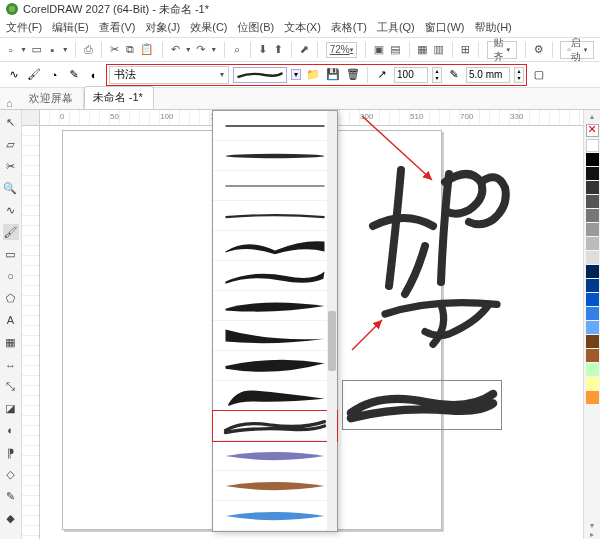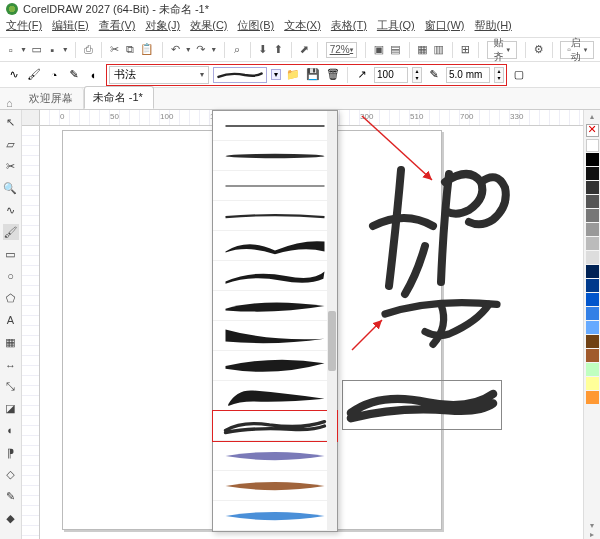--- a/index.html
+++ b/index.html
@@ -1,19 +1,19 @@
 <!DOCTYPE html>
 <html><head>
 <meta charset="utf-8">
 <style>
   * { box-sizing: border-box; margin: 0; padding: 0; }
   body { font-family: "Microsoft YaHei", Arial, sans-serif; font-size: 11px; background: #f0f0f0; width: 600px; height: 539px; overflow: hidden; position: relative; }
   .titlebar { background: #fff; height: 18px; display: flex; align-items: center; padding: 0 6px; color: #333; }
   .titlebar .logo { width: 12px; height: 12px; background: radial-gradient(circle, #7cb342 40%, #388e3c 40%); border-radius: 50%; margin-right: 5px;}
-  .menubar { background: #fff; height: 20px; display: flex; align-items: flex-start; padding: 0 6px; gap: 10px; color: #444; border-bottom: 1px solid #e0e0e0; text-decoration: underline;}
+  .menubar { background: #fff; height: 20px; display: flex; align-items: center; padding: 0 6px; gap: 10px; color: #444; border-bottom: 1px solid #e0e0e0;}
   .menubar span { cursor: default; }
   .toolbar { background: #fff; height: 24px; display: flex; align-items: center; padding: 0 6px; gap: 6px; border-bottom: 1px solid #e0e0e0; color: #555;}
   .tb-ico { width: 16px; height: 16px; display: inline-flex; align-items: center; justify-content: center; }
   .tb-sep { width:1px; height:16px; background:#ddd; margin:0 2px;}
   .zoom-box { width: 42px; height: 16px; border: 1px solid #ccc; font-size: 10px; display: flex; align-items: center; padding: 0 3px; background: #fff; text-decoration: underline; }
   .propbar { background: #fff; height: 26px; display: flex; align-items: center; padding: 0 6px; gap: 4px; border-bottom: 1px solid #e0e0e0; }
   .hl-red { border: 1px solid #d22; height: 22px; display: flex; align-items: center; gap: 4px; padding: 0 2px; }
   .combo { background: #fff; border: 1px solid #ccc; height: 18px; display: flex; align-items: center; padding: 0 4px; font-size: 11px; }
   .combo .caret { margin-left: auto; font-size: 8px; color: #555;}
   .stroke-prev { width: 54px; height: 16px; border:1px solid #aad; display:flex; align-items:center; justify-content:center; background:#fff;}
@@ -115,21 +115,21 @@
   <span class="btn-text">▫ <span>启动</span> <span style="font-size:7px;margin-left:3px">▾</span></span>
 </div>
 
 <div class="propbar">
   <span class="tb-ico">∿</span>
   <span class="tb-ico">🖌</span>
   <span class="tb-ico">◔</span>
   <span class="tb-ico">✎</span>
   <span class="tb-ico">◐</span>
   <div class="hl-red">
-    <div class="combo" style="width:100px">
+    <div class="combo" style="width:120px">
       <span>书法</span>
       <span class="caret">▾</span>
     </div>
     <div class="stroke-prev">
       <svg viewBox="0 0 100 16">
           <path d="M5 12 Q30 2 60 8 Q85 12 95 5" stroke="#222" stroke-width="5" fill="none" stroke-linecap="round"></path>
         </svg>
     </div>
     <span style="font-size:8px;border:1px solid #aad;padding:0 2px;background:#eef;">▾</span>
     <span class="tb-ico">📁</span>

